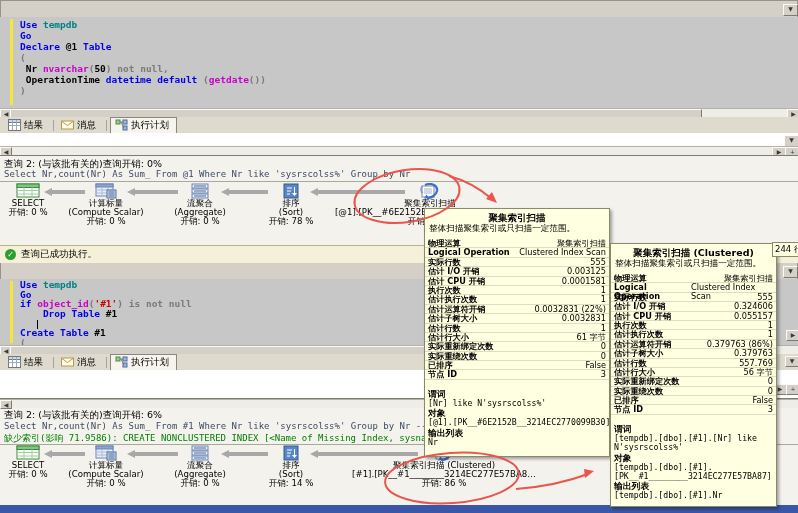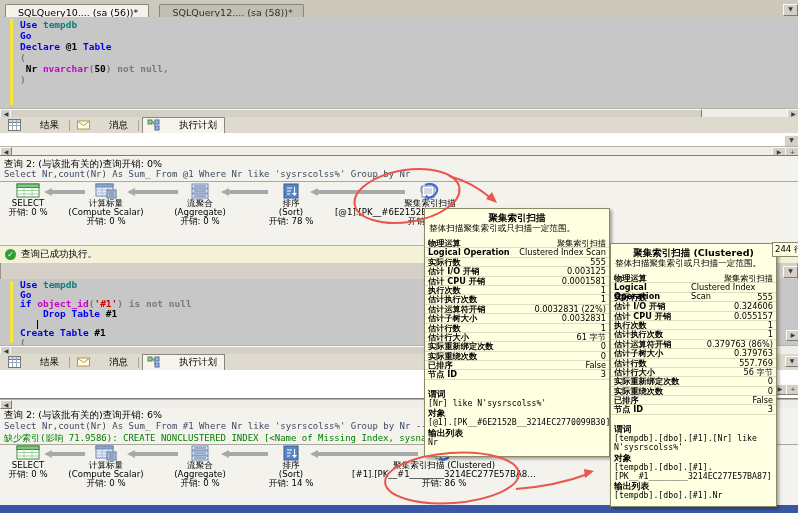--- a/index.html
+++ b/index.html
@@ -22,21 +22,21 @@
   .tok-kw{color:#0000ee;} .tok-db{color:#008080;} .tok-gr{color:#7a7a7a;}
   .tok-fn{color:#c800c8;} .tok-str{color:#cc0000;} .tok-pl{color:#000;}
   .caret{display:inline-block;width:1px;height:9px;background:#000;margin-left:17px;vertical-align:middle;}
   
   .strack{background:#efede8;border-top:1px solid #b5b1a6;}
   .sthumb{position:absolute;background:#d4d0c8;border:1px solid;border-color:#fbfaf7 #7d7a70 #7d7a70 #fbfaf7;}
   .sbtn{position:absolute;background:#d4d0c8;border:1px solid;border-color:#fbfaf7 #7d7a70 #7d7a70 #fbfaf7;
         font-size:6px;line-height:7px;text-align:center;color:#3a3a3a;overflow:hidden;}
   
   .rtabs{display:flex;align-items:center;background:#dedace;border-bottom:1px solid #9b9789;padding-left:4px;}
-  .rtab{display:flex;align-items:center;gap:19px;font-size:9.5px;color:#000;padding:1px 7px 1px 4px;}
+  .rtab{display:flex;align-items:center;gap:3px;font-size:9.5px;color:#000;padding:1px 7px 1px 4px;}
   .rtab-sel{background:#f6f4ec;border:1px solid #8a877d;border-bottom-color:#f6f4ec;}
   .rtsep{width:1px;height:11px;background:#a8a49a;margin:0 3px;}
   .rticon svg{display:block;}
   
   .plan{background:#f3f2ed;border-top:1px solid #7f7c74;}
   .plan-h1{position:absolute;left:4px;font-size:9.5px;color:#000;white-space:nowrap;}
   .plan-sql{position:absolute;left:4px;font-size:9px;font-family:"DejaVu Sans Mono",monospace;
             color:#3d4a63;white-space:nowrap;}
   .plan-missing{position:absolute;left:4px;font-size:9px;font-family:"DejaVu Sans Mono",monospace;
             color:#008000;white-space:nowrap;}
@@ -70,34 +70,31 @@
   #anno{position:absolute;left:0;top:0;z-index:60;pointer-events:none;}
   
   .bottombar{background:#3a57a7;}
   .whitepane{background:#ffffff;}
 </style>
 </head>
 <body>
 
 <div id="screen">
 
-  <div class="abs tabbar" style="left:0;top:0;width:798px;height:17px">
-    <span class="qtab sel"><span>SQLQuery10.... (sa (56))*</span></span>
-    <span class="qtab"><span>SQLQuery12.... (sa (58))*</span></span>
-  </div>
   <div class="sbtn" style="left:783px;top:4px;width:13px;height:10px">▼</div>
 
   <div class="abs editor" style="left:0;top:17px;width:798px;height:91px" id="w1editor">
     <div class="changebar" style="top:2px;height:86px"></div>
     <div id="w1code" style="padding-top:2px">
         <div class="code-line"><span class="tok-kw">Use</span><span class="tok-pl"> </span><span class="tok-db">tempdb</span></div>
         <div class="code-line"><span class="tok-kw">Go</span></div>
         <div class="code-line"><span class="tok-kw">Declare</span><span class="tok-pl"> @1 </span><span class="tok-kw">Table</span></div>
         <div class="code-line"><span class="tok-gr">(</span></div>
         <div class="code-line"><span class="tok-pl"> Nr </span><span class="tok-fn">nvarchar</span><span class="tok-gr">(</span><span class="tok-pl">50</span><span class="tok-gr">)</span><span class="tok-gr"> not null</span><span class="tok-gr">,</span></div>
+        <div class="code-line"><span class="tok-pl"> OperationTime </span><span class="tok-kw">datetime</span><span class="tok-pl"> </span><span class="tok-kw">default</span><span class="tok-pl"> </span><span class="tok-gr">(</span><span class="tok-fn">getdate</span><span class="tok-gr">()</span><span class="tok-gr">)</span></div>
         <div class="code-line"><span class="tok-gr">)</span></div>
       </div>
   </div>
 
   <div class="abs strack" style="left:0;top:108px;width:798px;height:9px">
     <div class="sbtn" style="left:0;top:0;width:10px;height:8px">◀</div>
     <div class="sthumb" style="left:10px;top:0;width:690px;height:8px"></div>
     <div class="sbtn" style="left:787px;top:0;width:11px;height:8px">▶</div>
   </div>
 

